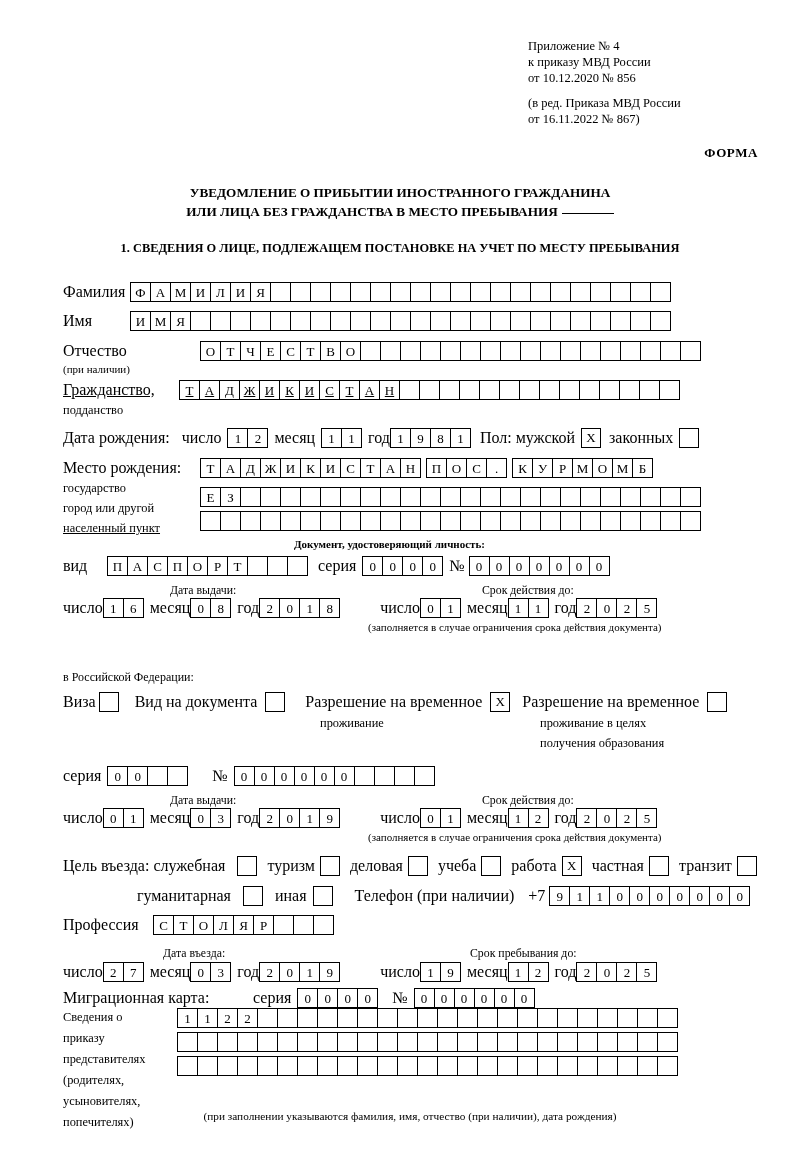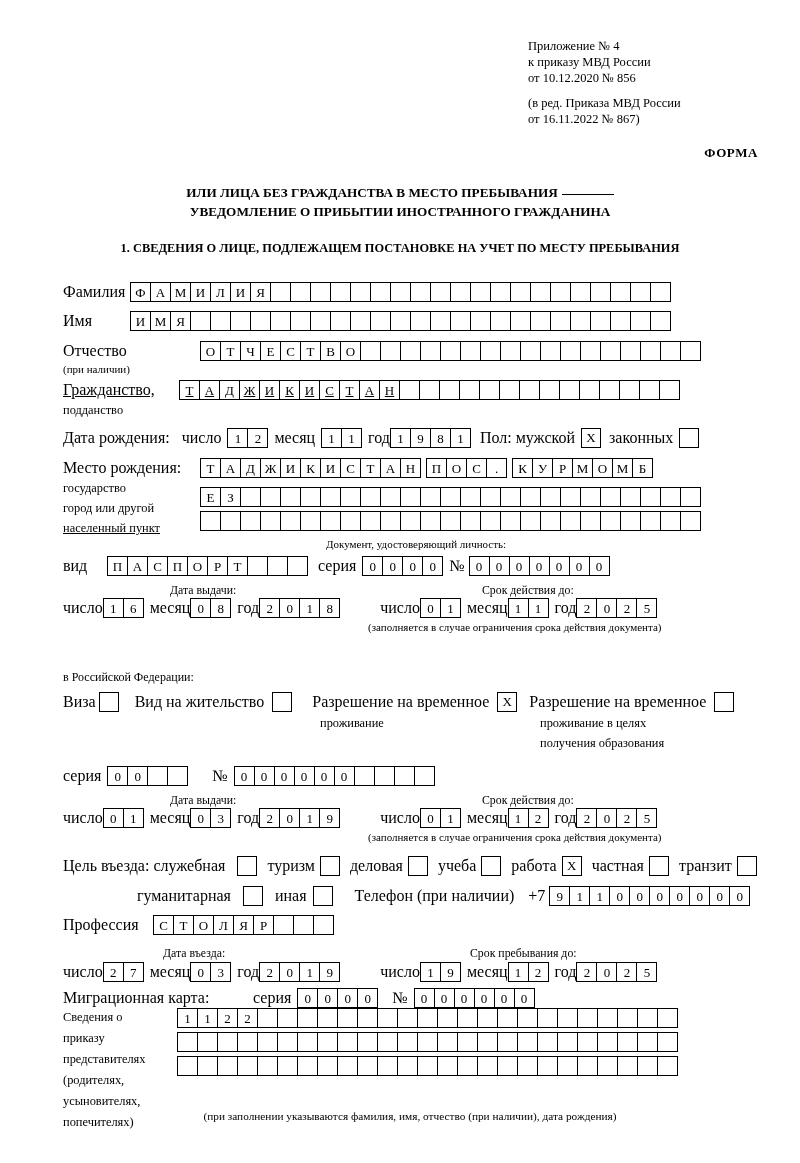--- a/index.html
+++ b/index.html
@@ -74,21 +74,21 @@
 
   
   .row {
     position: absolute;
     display: flex;
     align-items: center;
     white-space: nowrap;
     font-size: 12.4px;
   }
   .lbl { font-size: 16px; }
-  .bold-sm { font-size: 11.4px; font-weight: normal; margin-left: 32px; }
+  .bold-sm { font-size: 11.4px; font-weight: bold; }
 
   
   .boxes { display: flex; }
   .bx {
     width: 21px;
     height: 20px;
     border: 1px solid #000;
     margin-left: -1px;
     box-sizing: border-box;
     font-size: 13px;
@@ -135,22 +135,22 @@
     <div>от 10.12.2020 № 856</div>
     <div class="grp2">
       <div>(в ред. Приказа МВД России</div>
       <div>от 16.11.2022 № 867)</div>
     </div>
   </div>
 
   <div class="forma">ФОРМА</div>
 
   <div class="title">
+    <div>УВЕДОМЛЕНИЕ О ПРИБЫТИИ ИНОСТРАННОГО ГРАЖДАНИНА</div>
     <div><span>ИЛИ ЛИЦА БЕЗ ГРАЖДАНСТВА В МЕСТО ПРЕБЫВАНИЯ</span><span class="underline-sp"></span></div>
-    <div>УВЕДОМЛЕНИЕ О ПРИБЫТИИ ИНОСТРАННОГО ГРАЖДАНИНА</div>
   </div>
 
   <div class="section-title">1. СВЕДЕНИЯ О ЛИЦЕ, ПОДЛЕЖАЩЕМ ПОСТАНОВКЕ НА УЧЕТ ПО МЕСТУ ПРЕБЫВАНИЯ</div>
 
   <div class="row" style="top:282px; left:63px;">
     <span class="lbl" style="display:inline-block;width:67px;">Фамилия</span>
     <span class="boxes" id="surname">
         <span class="bx">Ф</span>
         <span class="bx">А</span>
         <span class="bx">М</span>
@@ -495,21 +495,21 @@
 
   <div class="note" style="top:621px; left:368px;">(заполняется в случае ограничения срока действия документа)</div>
 
   <div class="note" style="top:670px; left:63px; font-size:12px;">в Российской Федерации:</div>
 
   <div class="row" style="top:692px; left:63px;">
     <span class="lbl">Виза</span>
     <span class="gap" style="width:3px;"></span>
     <span class="cb"></span>
     <span class="gap" style="width:16px;"></span>
-    <span class="lbl">Вид на жительство</span>
+    <span class="lbl">Вид на документа</span>
     <span class="gap" style="width:8px;"></span>
     <span class="cb"></span>
     <span class="gap" style="width:20px;"></span>
     <span class="lbl">Разрешение на временное</span>
     <span class="gap" style="width:8px;"></span>
     <span class="cb">X</span>
     <span class="gap" style="width:12px;"></span>
     <span class="lbl">Разрешение на временное</span>
     <span class="gap" style="width:8px;"></span>
     <span class="cb"></span>

